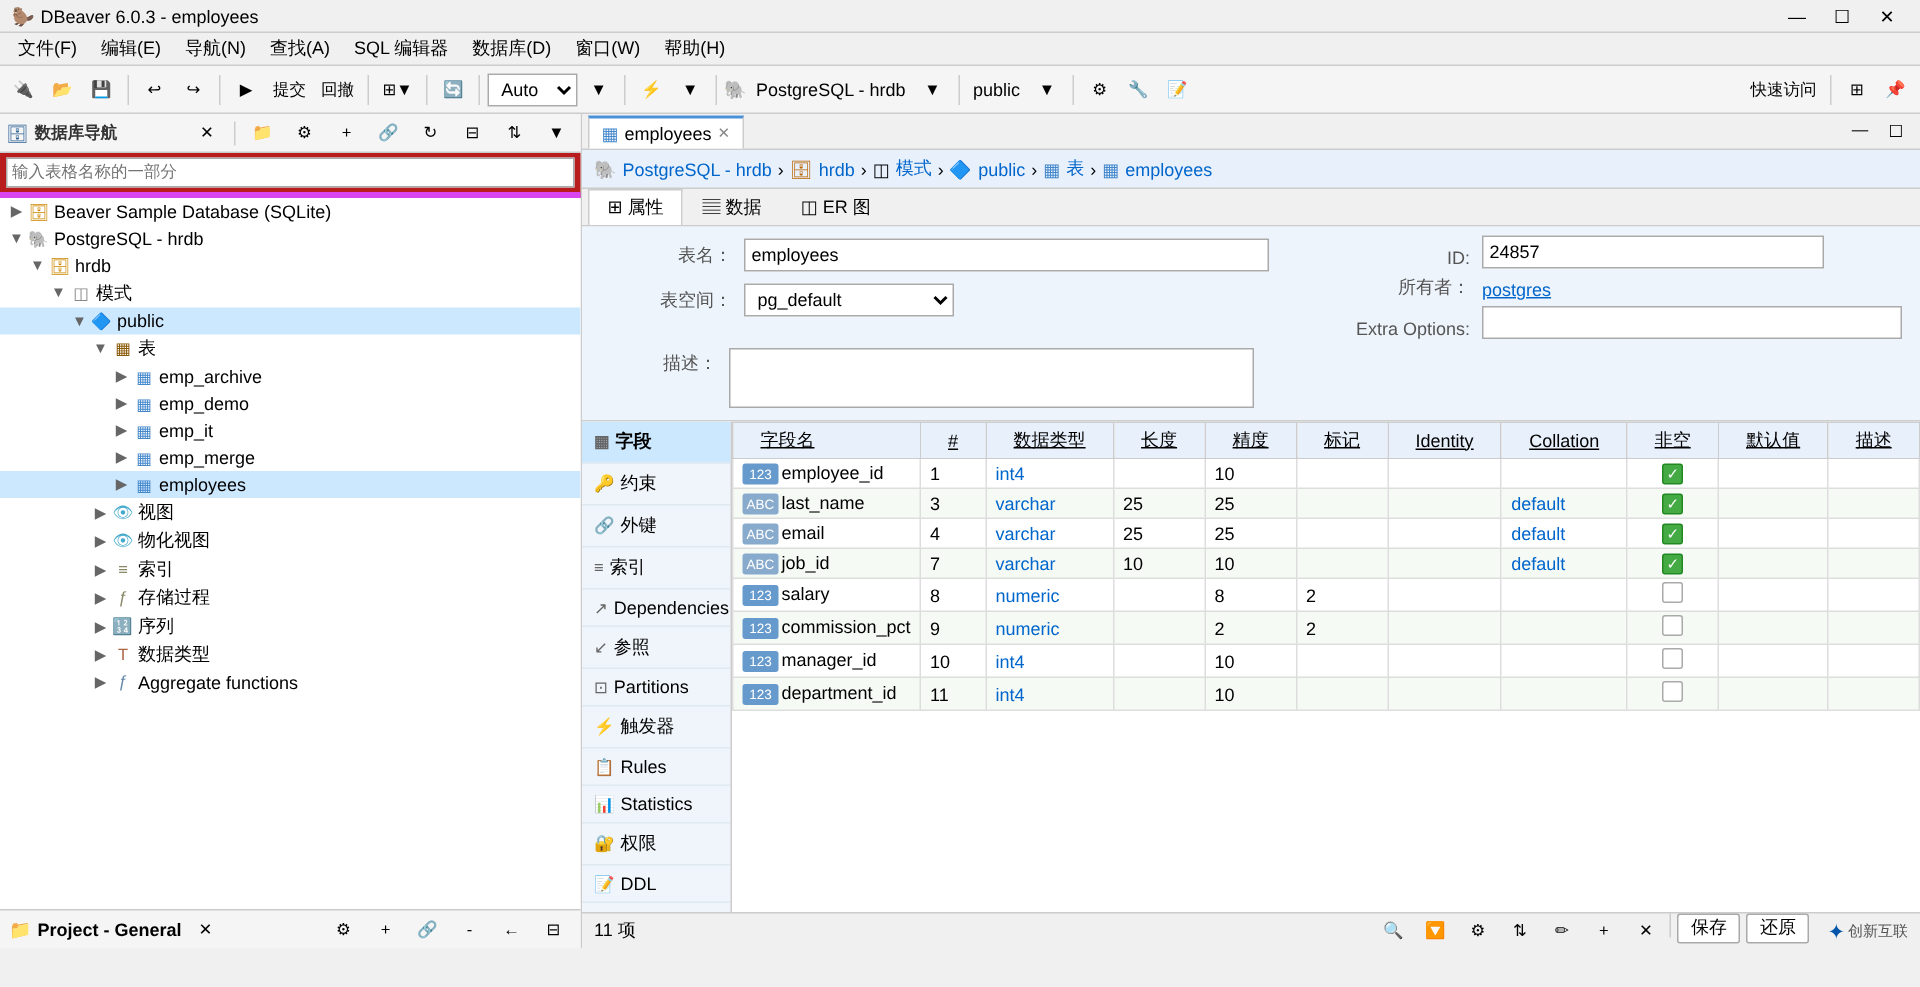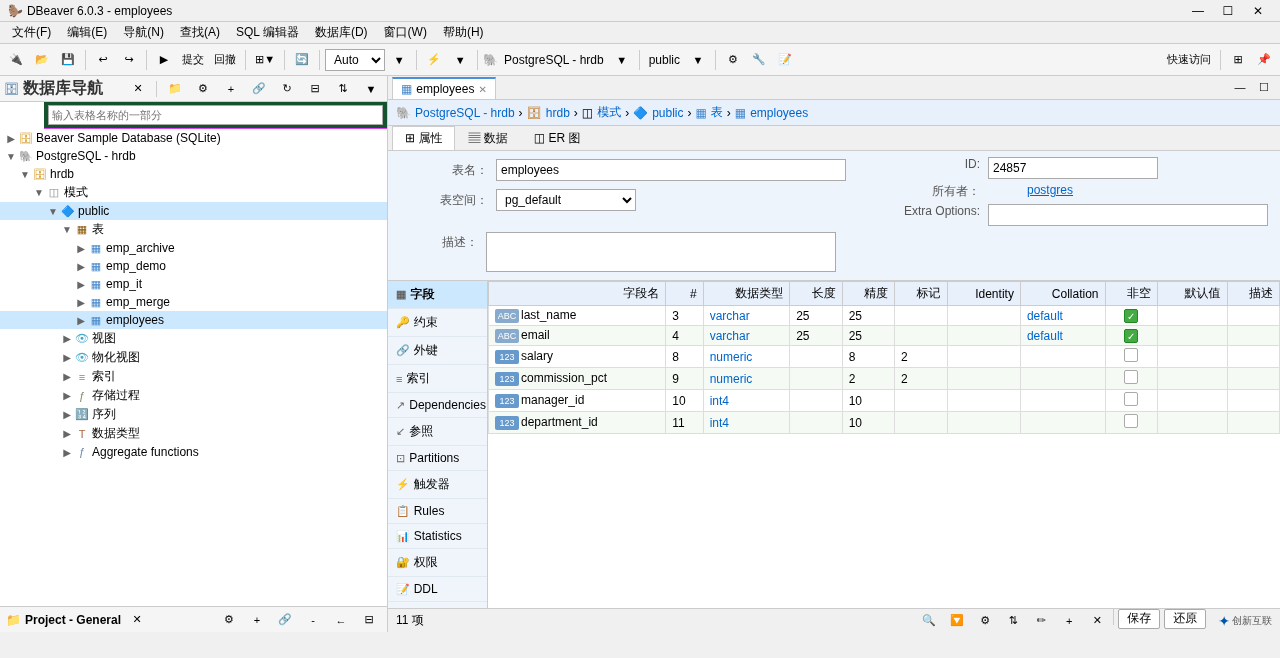--- a/index.html
+++ b/index.html
@@ -21,22 +21,22 @@
     .tb-separator { width: 1px; height: 20px; background: #ccc; margin: 0 3px; }
     .tb-combo { height: 22px; border: 1px solid #aaa; background: white; padding: 0 4px; font-size: 12px; min-width: 60px; }
     .tb-label { font-size: 12px; padding: 0 4px; }
 
     
     .main { display: flex; height: calc(658px - 22px - 22px - 32px - 26px); }
 
     
     .left-panel { width: 388px; display: flex; flex-direction: column; border-right: 1px solid #ccc; background: white; }
     .panel-toolbar { height: 26px; background: #f5f5f5; border-bottom: 1px solid #ccc; display: flex; align-items: center; padding: 0 4px; gap: 4px; }
-    .panel-title { font-weight: bold; font-size: 16px; color: #333; flex: 1; }
-    .tree-search-bar { padding: 3px 4px; border-bottom: 1px solid #d946ef; background: #14532d; margin-left: 44px; }
+    .panel-title { font-weight: bold; font-size: 11px; color: #333; flex: 1; }
+    .tree-search-bar { padding: 3px 4px; border-bottom: 4px solid #d946ef; background: #b91c1c; }
     .tree-input { width: 100%; height: 20px; border: 1px solid #aaa; padding: 0 3px; font-size: 11px; }
     .tree { flex: 1; overflow-y: auto; background: white; }
     .tree-item { display: flex; align-items: center; padding: 1px 0; cursor: pointer; white-space: nowrap; }
     .tree-item.selected { background: #cce8ff; }
     .tree-indent { display: inline-block; }
     .tree-arrow { width: 14px; display: inline-flex; align-items: center; justify-content: center; color: #666; font-size: 10px; }
     .tree-icon { width: 16px; height: 16px; display: inline-flex; align-items: center; justify-content: center; margin-right: 2px; font-size: 11px; }
     .tree-label { font-size: 12px; }
 
     
@@ -49,23 +49,23 @@
     .right-panel { flex: 1; display: flex; flex-direction: column; background: white; overflow: hidden; }
 
     
     .props-area { background: #eef4fb; border-bottom: 1px solid #ccc; }
     .prop-row { display: flex; align-items: center; padding: 2px 10px; gap: 8px; }
     .prop-label { width: 80px; color: #555; font-size: 12px; text-align: right; }
     .prop-input { height: 22px; border: 1px solid #aaa; background: white; padding: 0 4px; font-size: 12px; }
     .prop-input-wide { width: 350px; }
     .prop-select { height: 22px; border: 1px solid #aaa; background: white; padding: 0 4px; font-size: 12px; width: 140px; }
     .prop-right { margin-left: auto; display: flex; align-items: flex-start; flex-direction: column; gap: 4px; }
-    .prop-right-row { display: flex; align-items: flex-start; gap: 8px; }
+    .prop-right-row { display: flex; align-items: flex-end; gap: 8px; }
     .prop-right-label { width: 90px; text-align: right; font-size: 12px; color: #555; }
-    .link { color: #0066cc; cursor: pointer; text-decoration: underline; margin-left: 39px; }
+    .link { color: #0066cc; cursor: pointer; text-decoration: underline; }
     .prop-right-input { height: 22px; border: 1px solid #aaa; background: white; padding: 0 4px; font-size: 12px; width: 280px; }
     .checkbox-row { display: flex; align-items: center; gap: 4px; margin-left: 10px; }
     .desc-area { padding: 4px 10px; display: flex; align-items: flex-start; gap: 8px; margin-bottom: 4px; }
     .desc-label { width: 80px; text-align: right; color: #555; font-size: 12px; padding-top: 2px; }
     .desc-textarea { width: 350px; height: 40px; border: 1px solid #aaa; resize: none; font-size: 12px; padding: 2px 4px; }
 
     
     .sub-tabs { display: flex; background: #f0f0f0; border-bottom: 1px solid #ccc; padding: 0 4px; text-align: right; }
     .sub-tab { padding: 3px 12px; cursor: pointer; font-size: 12px; border: 1px solid transparent; border-bottom: none; }
     .sub-tab.active { background: white; border-color: #ccc; }
@@ -75,21 +75,21 @@
 
     
     .left-nav { width: 100px; background: #f0f5fb; border-right: 1px solid #ccc; overflow-y: auto; }
     .nav-item { padding: 5px 8px; cursor: pointer; font-size: 12px; display: flex; align-items: center; gap: 4px; border-bottom: 1px solid #e0e8f0; }
     .nav-item.selected { background: #cce8ff; font-weight: bold; }
     .nav-icon { font-size: 11px; color: #666; }
 
     
     .table-area { flex: 1; overflow: auto; }
     table { width: 100%; border-collapse: collapse; font-size: 12px; }
-    thead th { background: #e8f0fb; border: 1px solid #ccc; padding: 3px 6px; font-weight: normal; text-align: right; white-space: nowrap; position: sticky; top: 0; z-index: 2; }
+    thead th { background: #e8f0fb; border: 1px solid #ccc; padding: 3px 18px; font-weight: normal; text-align: left; white-space: nowrap; position: sticky; top: 0; z-index: 2; text-decoration: underline; }
     tbody tr { background: white; }
     tbody tr:nth-child(even) { background: #f5faf5; }
     tbody td { border: 1px solid #ddd; padding: 2px 6px; white-space: nowrap; }
     .type-link { color: #0066cc; cursor: pointer; }
     .check-cell { text-align: center; }
 
     
     .status-bar { height: 24px; background: #f0f0f0; border-top: 1px solid #ccc; display: flex; align-items: center; padding: 0 8px; font-size: 12px; gap: 8px; }
     .status-right { margin-left: auto; display: flex; gap: 4px; }
     .status-btn { height: 20px; padding: 0 8px; border: 1px solid #aaa; background: white; cursor: pointer; font-size: 12px; border-radius: 2px; }
@@ -388,21 +388,21 @@
           <div class="prop-row" style="margin-top:4px;">
             <span class="prop-label">表空间：</span>
             <select class="prop-select">
               <option>pg_default</option>
             </select>
           </div>
         </div>
         <div class="prop-right" style="min-width:380px;">
           <div class="prop-right-row">
             <span class="prop-right-label">ID:</span>
-            <input class="prop-input" style="width: 170px;" type="text" value="24857">
+            <input class="prop-input" style="width: 228px;" type="text" value="24857">
           </div>
           <div class="prop-right-row">
             <span class="prop-right-label">所有者：</span>
             <span class="link">postgres</span>
           </div>
           <div class="prop-right-row">
             <span class="prop-right-label">Extra Options:</span>
             <input class="prop-input prop-right-input" type="text" style="">
           </div>
         </div>
@@ -477,20 +477,37 @@
               <th>精度</th>
               <th>标记</th>
               <th>Identity</th>
               <th>Collation</th>
               <th>非空</th>
               <th>默认值</th>
               <th>描述</th>
             </tr>
           </thead>
           <tbody id="columns-tbody">
+          <tr>
+    <td>
+      <span class="col-123">123</span>employee_id
+    </td>
+    <td>1</td>
+    <td><span class="type-link">int4</span></td>
+    <td></td>
+    <td>10</td>
+    <td></td>
+    <td></td>
+    <td></td>
+    <td class="check-cell">
+      <span class="green-check">✓</span>
+    </td>
+    <td></td>
+    <td></td>
+  </tr>
               <tr>
     <td>
       <span class="col-abc">ABC</span>last_name
     </td>
     <td>3</td>
     <td><span class="type-link">varchar</span></td>
     <td>25</td>
     <td>25</td>
     <td></td>
     <td></td>
@@ -502,20 +519,37 @@
     <td></td>
   </tr>
               <tr>
     <td>
       <span class="col-abc">ABC</span>email
     </td>
     <td>4</td>
     <td><span class="type-link">varchar</span></td>
     <td>25</td>
     <td>25</td>
+    <td></td>
+    <td></td>
+    <td><span class="type-link">default</span></td>
+    <td class="check-cell">
+      <span class="green-check">✓</span>
+    </td>
+    <td></td>
+    <td></td>
+  </tr>
+              <tr>
+    <td>
+      <span class="col-abc">ABC</span>job_id
+    </td>
+    <td>7</td>
+    <td><span class="type-link">varchar</span></td>
+    <td>10</td>
+    <td>10</td>
     <td></td>
     <td></td>
     <td><span class="type-link">default</span></td>
     <td class="check-cell">
       <span class="green-check">✓</span>
     </td>
     <td></td>
     <td></td>
   </tr>
               <tr>

